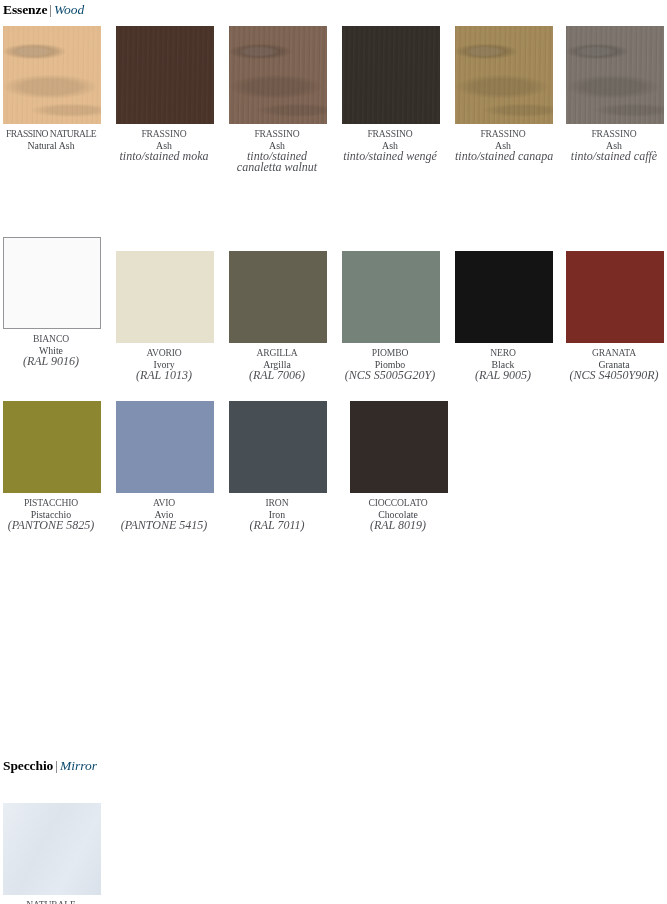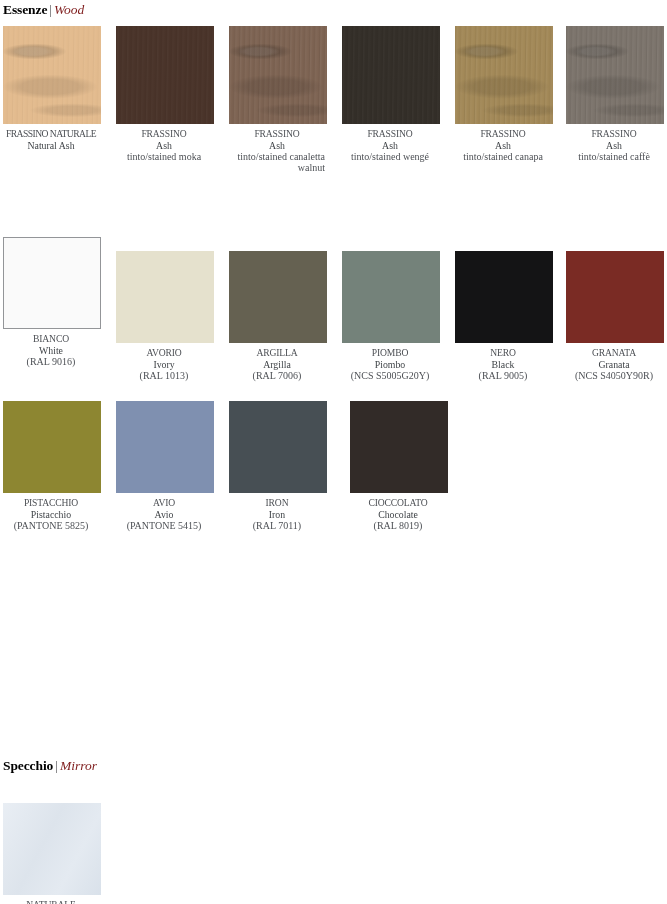--- a/index.html
+++ b/index.html
@@ -35,21 +35,21 @@
     letter-spacing: -0.1px;
   }
   .section-head .sep {
     font-weight: normal;
     color: #58595b;
     padding: 0 2px;
   }
   .section-head .en {
     font-style: italic;
     font-weight: normal;
-    color: #7f1d1d;
+    color: #0c4a6e;
   }
 
   
   .swatch {
     position: absolute;
     width: 96px;
   }
   .chip {
     width: 98px;
     height: 98px;
@@ -74,26 +74,27 @@
   }
   .cap-it.tight { letter-spacing: -0.55px; }
   .cap-en {
     display: block;
     font-size: 9.8px;
     line-height: 11.5px;
     color: #3f4347;
   }
   .cap-note {
     display: block;
-    font-size: 10px;
+    font-size: 12px;
     line-height: 11.3px;
+    font-style: italic;
     color: #4d5055;
     white-space: nowrap;
   }
-  .cap-note.wrap { white-space: normal; text-align: right; }
+  .cap-note.wrap { white-space: normal; }
 
   
   .grain {
     position: relative;
     overflow: hidden;
   }
   .grain::before,
   .grain::after {
     content: "";
     position: absolute;

